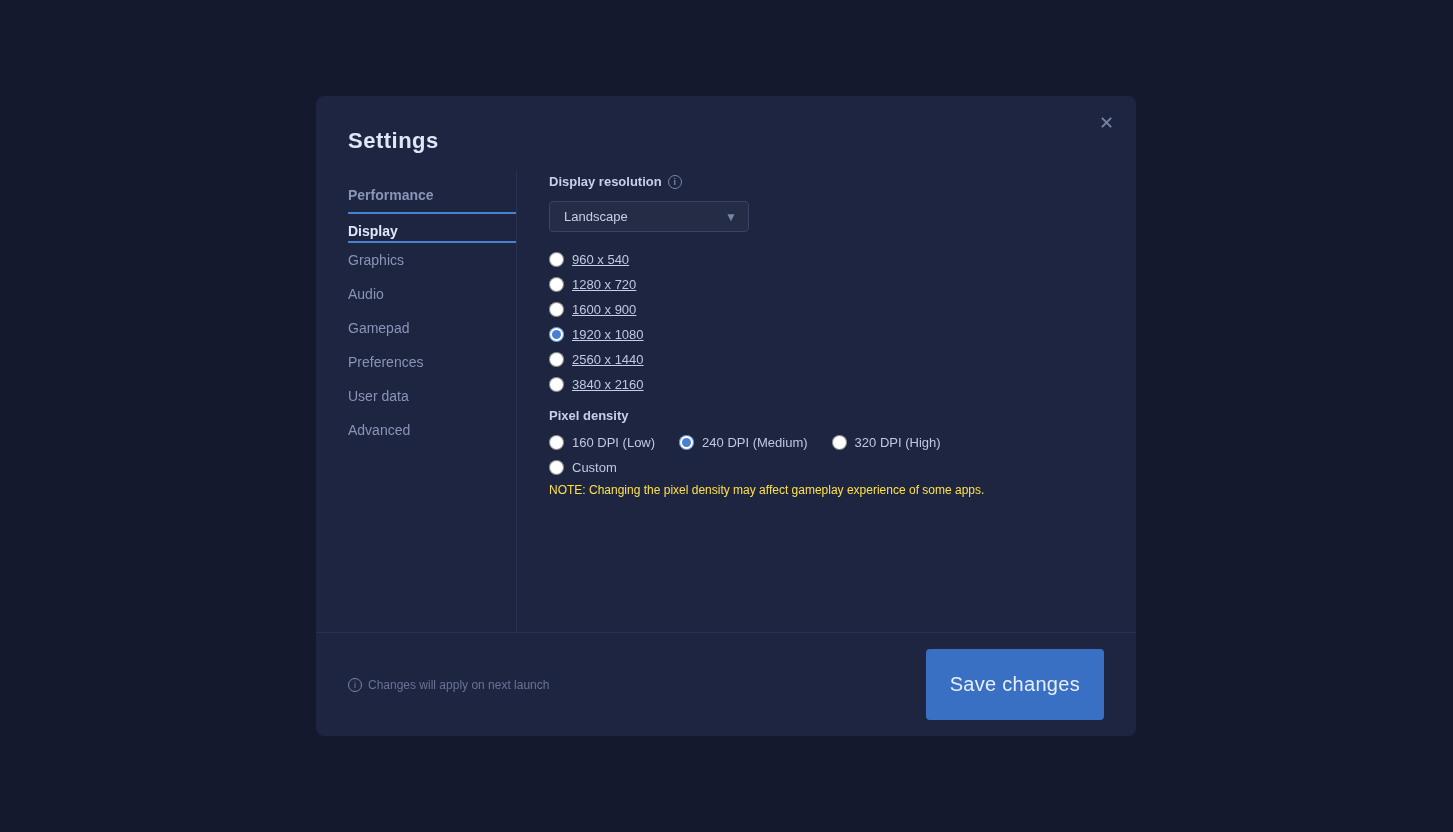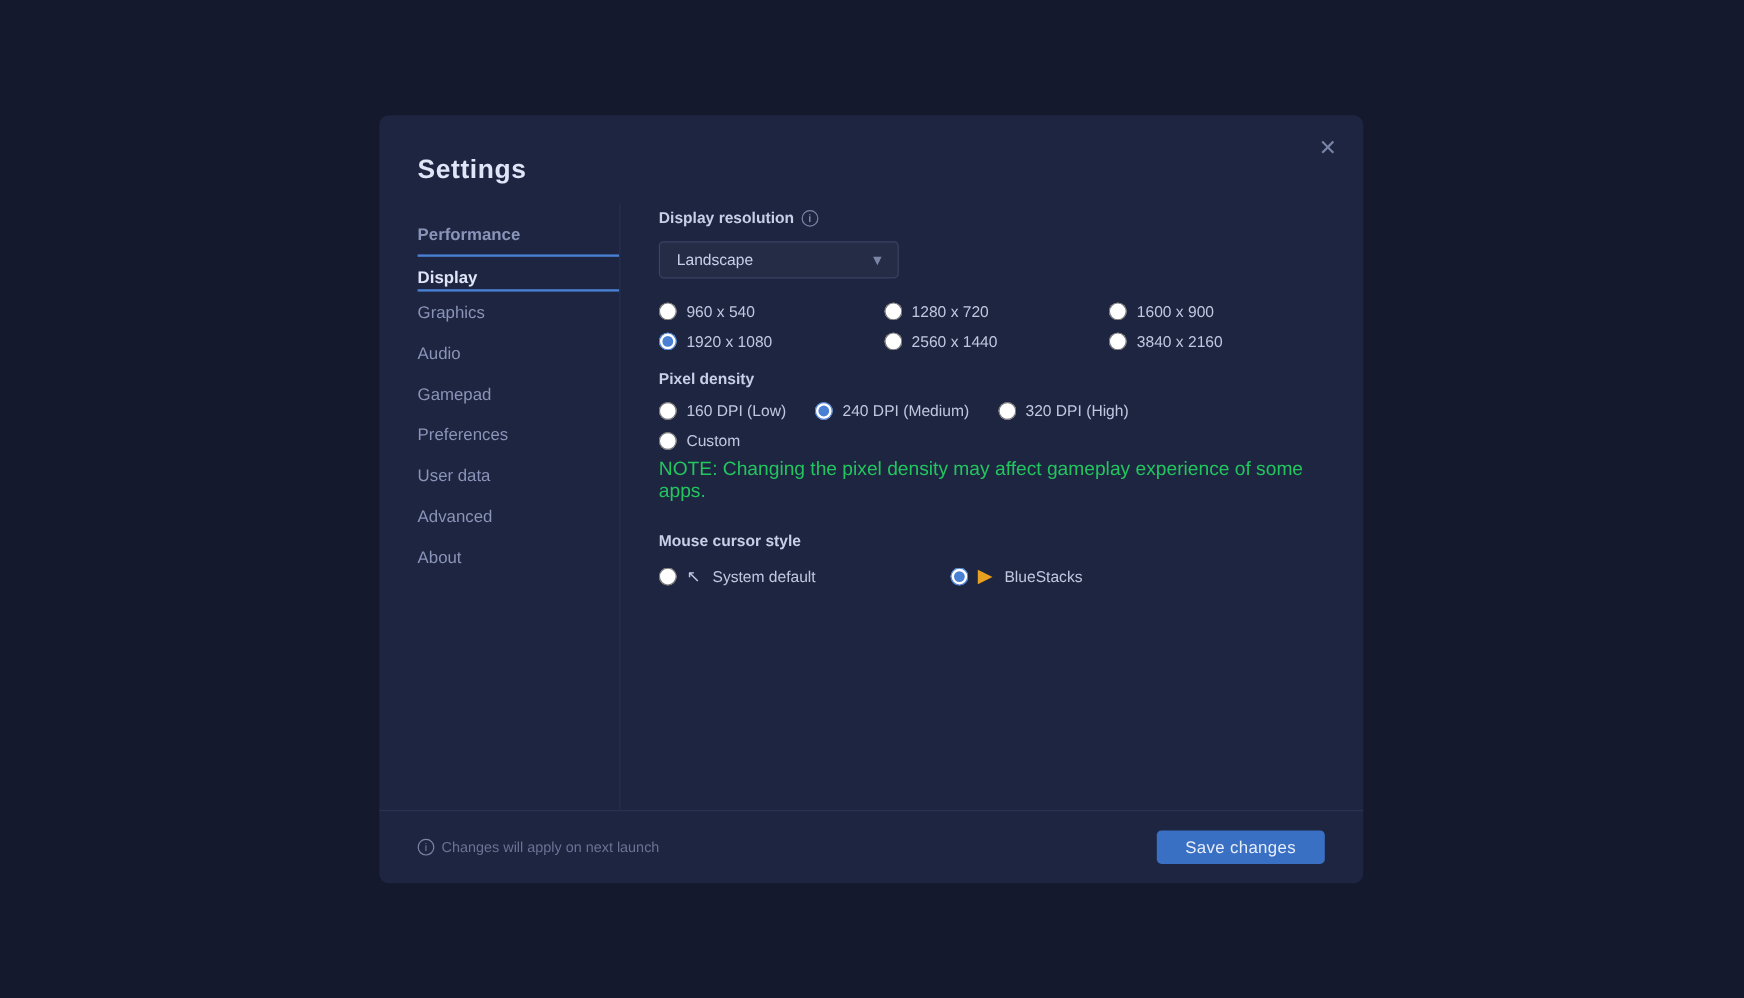--- a/index.html
+++ b/index.html
@@ -115,23 +115,24 @@
       position: absolute;
       right: 12px;
       top: 50%;
       transform: translateY(-50%);
       pointer-events: none;
       color: #7a85a8;
       font-size: 12px;
     }
     .resolution-grid {
       display: grid;
-      grid-template-columns: repeat(3, 1fr);
+      grid-template-columns: repeat(1, 1fr);
       gap: 10px 8px;
       margin-bottom: 8px;
+      text-decoration: underline;
     }
     .radio-option {
       display: flex;
       align-items: center;
       gap: 8px;
       font-size: 13px;
       color: #c0c8e0;
       cursor: pointer;
     }
     .radio-option input[type="radio"] {
@@ -152,22 +153,22 @@
     .dpi-grid {
       display: flex;
       gap: 24px;
       margin-bottom: 10px;
       flex-wrap: wrap;
     }
     .custom-row {
       margin-bottom: 8px;
     }
     .note-text {
-      font-size: 16px;
-      color: #22c55e;
+      font-size: 12px;
+      color: #fde047;
       margin-bottom: 24px;
     }
     .cursor-row {
       display: flex;
       align-items: center;
       gap: 32px;
     }
     .cursor-option {
       display: flex;
       align-items: center;
@@ -190,22 +191,22 @@
       gap: 6px;
       font-size: 12px;
       color: #6a7295;
       margin-right: auto;
     }
     .save-btn {
       background: #3a70c4;
       color: #e8eef8;
       border: none;
       border-radius: 4px;
-      padding: 6px 24px;
-      font-size: 14px;
+      padding: 24px 24px;
+      font-size: 20px;
       font-weight: 500;
       cursor: pointer;
       letter-spacing: 0.3px;
     }
   </style>
 </head>
 <body>
 
 <div style="position:relative; width:1453px; height:832px; background:#14192e;">
 
@@ -218,21 +219,20 @@
 
       <div class="sidebar">
         <a class="active" style="color:#8a94b8; font-weight:bold;">Performance</a>
         <a style="color:#e0e6f8; font-weight:700; border-bottom:2px solid #4a80d4; padding-bottom:2px;">Display</a>
         <a>Graphics</a>
         <a>Audio</a>
         <a>Gamepad</a>
         <a>Preferences</a>
         <a>User data</a>
         <a>Advanced</a>
-        <a>About</a>
       </div>
 
       <div class="content">
 
         <div class="section-divider" style="margin-top:4px;">
           <div class="section-title">
             <span>Display resolution</span>
             <span class="info-icon">i</span>
           </div>
           <div class="dropdown-wrapper">
@@ -291,37 +291,20 @@
           </div>
           <div class="custom-row">
             <label class="radio-option">
               <input type="radio" name="dpi" style="">
               <span>Custom</span>
             </label>
           </div>
           <div class="note-text">NOTE: Changing the pixel density may affect gameplay experience of some apps.</div>
         </div>
 
-        <div class="section-divider">
-          <div class="section-title">
-            <span>Mouse cursor style</span>
-          </div>
-          <div class="cursor-row">
-            <label class="cursor-option">
-              <input type="radio" name="cursor" style="accent-color: rgb(74, 128, 212); width: 15px; height: 15px;">
-              <span style="font-size:14px; margin-right:2px;">↖</span>
-              <span>System default</span>
-            </label>
-            <label class="cursor-option" style="margin-left:80px;">
-              <input type="radio" name="cursor" checked="" style="accent-color: rgb(74, 128, 212); width: 15px; height: 15px;">
-              <span style="color:#e8a020; font-size:16px; margin-right:2px;">▶</span>
-              <span>BlueStacks</span>
-            </label>
-          </div>
-        </div>
       </div>
     </div>
 
     <div class="footer">
       <div class="footer-note">
         <span class="info-icon">i</span>
         <span>Changes will apply on next launch</span>
       </div>
       <button class="save-btn">Save changes</button>
     </div>

